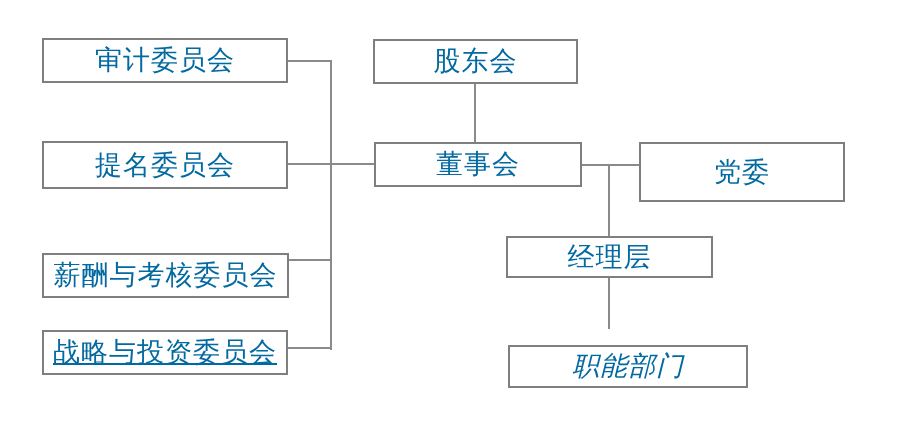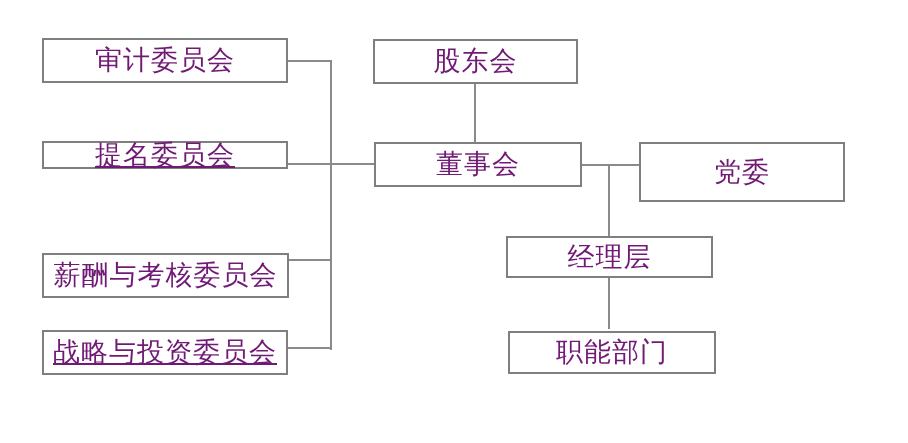--- a/index.html
+++ b/index.html
@@ -13,45 +13,45 @@
     height: 443px;
     background: #ffffff;
     font-family: "Liberation Sans", "DejaVu Sans", sans-serif;
     overflow: hidden;
   }
   .node {
     position: absolute;
     box-sizing: border-box;
     border: 2px solid #7f7f7f;
     background: #ffffff;
-    color: #701a75;
+    color: #0369a1;
     display: flex;
     align-items: center;
     justify-content: center;
     font-size: 27px;
     letter-spacing: 1px;
     line-height: 1;
     white-space: nowrap;
     z-index: 2;
   }
   .line {
     position: absolute;
     background: #8a8a8a;
     z-index: 1;
   }
   
   .n-audit        { left: 42px;  top: 38px;  width: 246px; height: 45px; }
-  .n-nomination   { left: 42px;  top: 141px; width: 246px; height: 28px; text-decoration: underline; }
+  .n-nomination   { left: 42px;  top: 141px; width: 246px; height: 48px; }
   .n-remuneration { left: 42px;  top: 235px; width: 247px; height: 45px; margin-top: 18px; }
   .n-strategy     { left: 42px;  top: 330px; width: 246px; height: 45px; text-decoration: underline; }
   .n-shareholders { left: 373px; top: 39px;  width: 205px; height: 45px; }
   .n-board        { left: 374px; top: 142px; width: 208px; height: 45px; }
   .n-party        { left: 639px; top: 142px; width: 206px; height: 60px; }
   .n-management   { left: 506px; top: 236px; width: 207px; height: 42px; font-family: Liberation Serif, serif; }
-  .n-functional   { left: 508px; top: 331px; width: 208px; height: 43px; }
+  .n-functional   { left: 508px; top: 345px; width: 240px; height: 43px; font-style: italic; }
   
   .l-spine            { left: 330px; top: 60px;  width: 2px;  height: 290px; }
   .l-audit-stub       { left: 288px; top: 60px;  width: 44px; height: 2px; }
   .l-nomination-board { left: 288px; top: 163px; width: 88px; height: 2px; }
   .l-remuneration-stub{ left: 289px; top: 259px; width: 43px; height: 2px; }
   .l-strategy-stub    { left: 288px; top: 347px; width: 44px; height: 2px; }
   .l-shareholders-board { left: 474px; top: 84px;  width: 2px; height: 58px; }
   .l-board-party      { left: 582px; top: 164px; width: 57px; height: 2px; }
   .l-drop-management  { left: 608px; top: 165px; width: 2px;  height: 71px; }
   .l-management-functional { left: 608px; top: 278px; width: 2px; height: 51px; }

